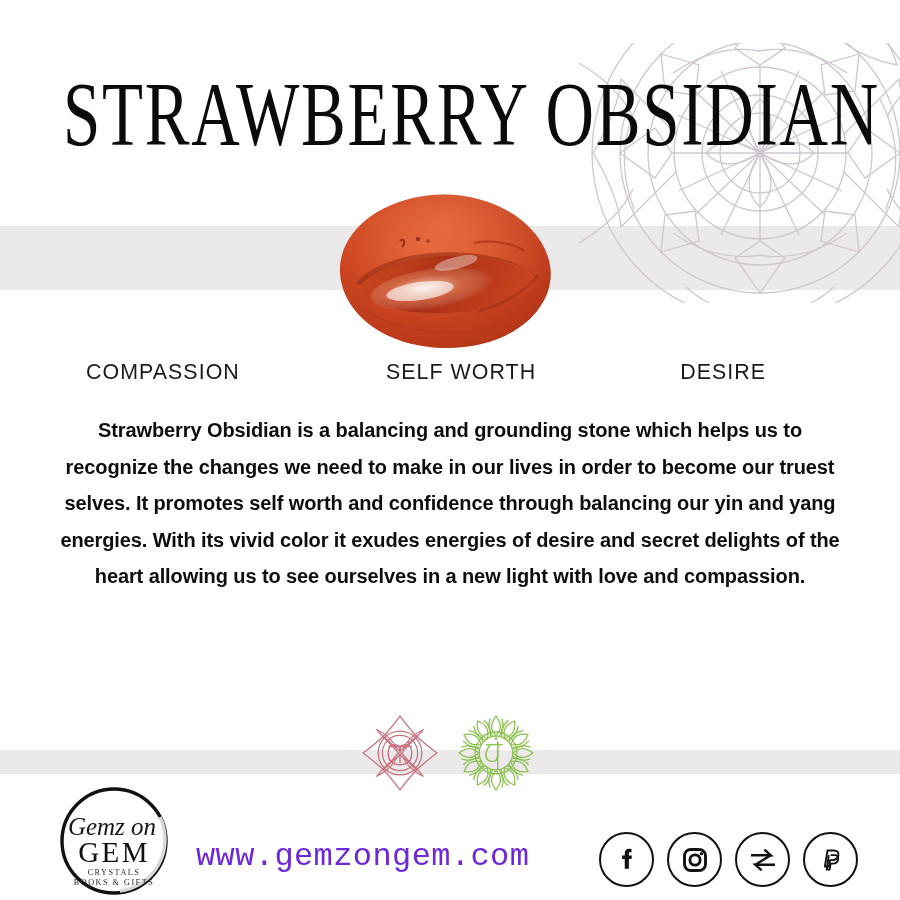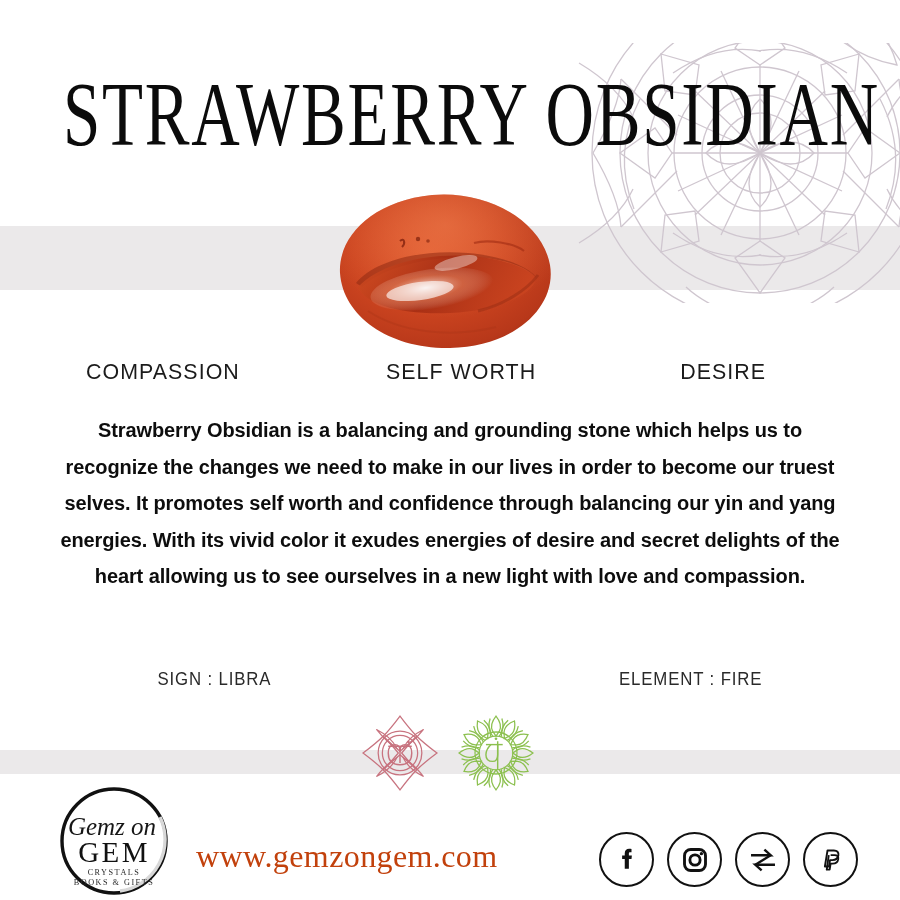--- a/index.html
+++ b/index.html
@@ -134,24 +134,24 @@
     top: 740px;
     width: 128px;
     height: 118px;
   }
   #logo svg { display: block; width: 100%; height: 100%; }
 
   #website {
     position: absolute;
     left: 196px;
     top: 795px;
-    font-family: Liberation Serif, serif;
+    font-family: Liberation Mono, monospace;
     font-size: 32px;
     letter-spacing: 0.4px;
-    color: #c2410c;
+    color: #6d28d9;
     white-space: nowrap;
   }
 
   #social {
     position: absolute;
     right: 42px;
     top: 789px;
     display: flex;
     gap: 13px;
     align-items: center;
@@ -292,24 +292,20 @@
   </div>
 
   <div id="keywords">
     <span class="kw" id="kw-0">COMPASSION</span>
     <span class="kw" id="kw-1">SELF WORTH</span>
     <span class="kw" id="kw-2">DESIRE</span>
   </div>
 
   <div id="description">Strawberry Obsidian is a balancing and grounding stone which helps us to recognize the changes we need to make in our lives in order to become our truest selves.  It promotes self worth and confidence through balancing our yin and yang energies.  With its vivid color it exudes energies of desire and secret delights of the heart allowing us to see ourselves in a new light with love and compassion.</div>
 
-  <div id="attributes">
-    <span class="attr">SIGN : LIBRA</span>
-    <span class="attr">ELEMENT : FIRE</span>
-  </div>
 
   <div id="chakras">
 
     <span>
       <svg width="84" height="84" viewBox="0 0 100 100" fill="none" stroke="#c8737f" stroke-width="1.5">
         <circle cx="50" cy="50" r="26"></circle>
         <circle cx="50" cy="50" r="21"></circle>
         <path d="M50 6 C62 22 70 30 70 30 C70 30 62 38 50 48 C38 38 30 30 30 30 C30 30 38 22 50 6 Z"></path>
         <path d="M50 94 C62 78 70 70 70 70 C70 70 62 62 50 52 C38 62 30 70 30 70 C30 70 38 78 50 94 Z"></path>
         <path d="M6 50 C22 38 30 30 30 30 C30 30 38 38 48 50 C38 62 30 70 30 70 C30 70 22 62 6 50 Z"></path>

